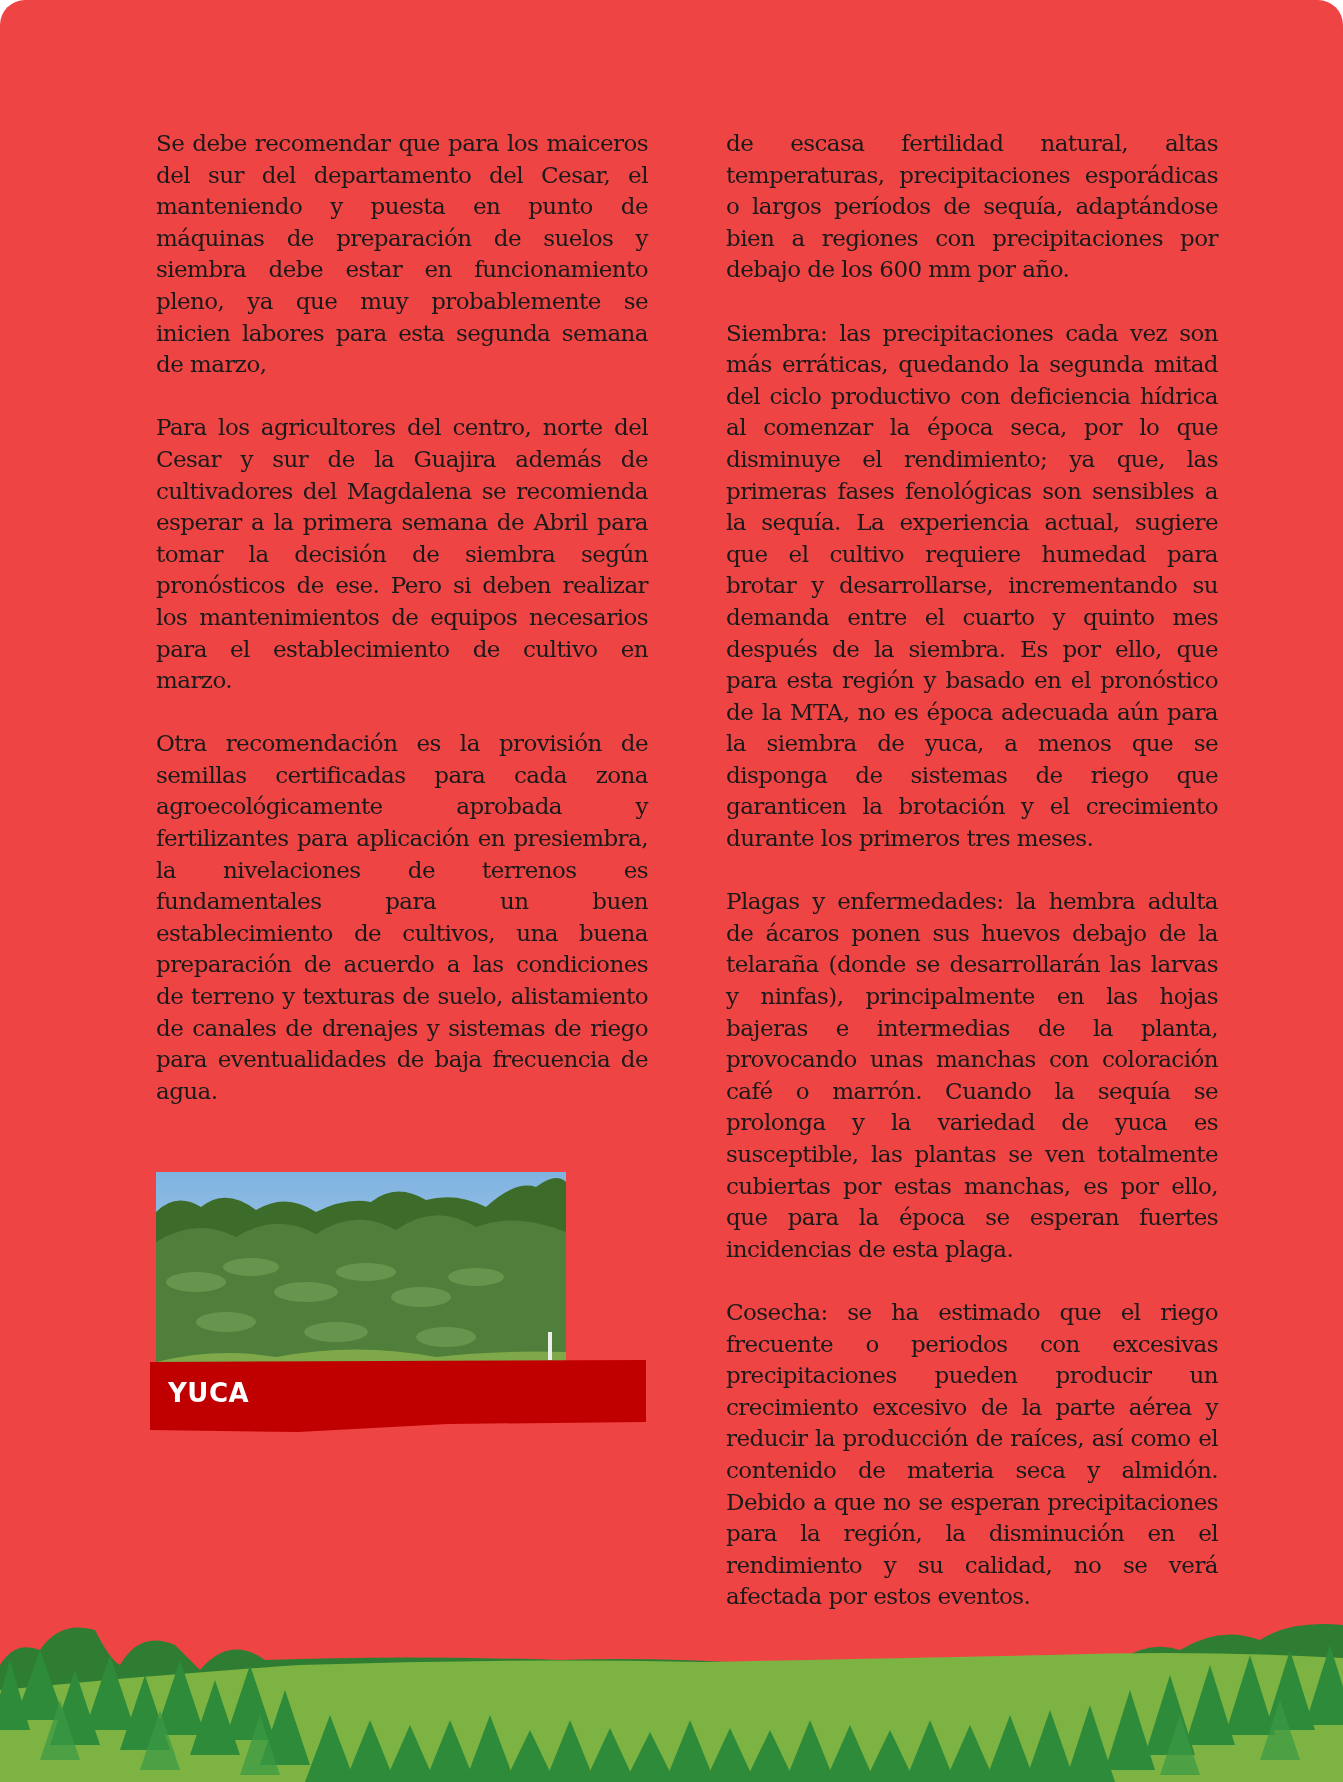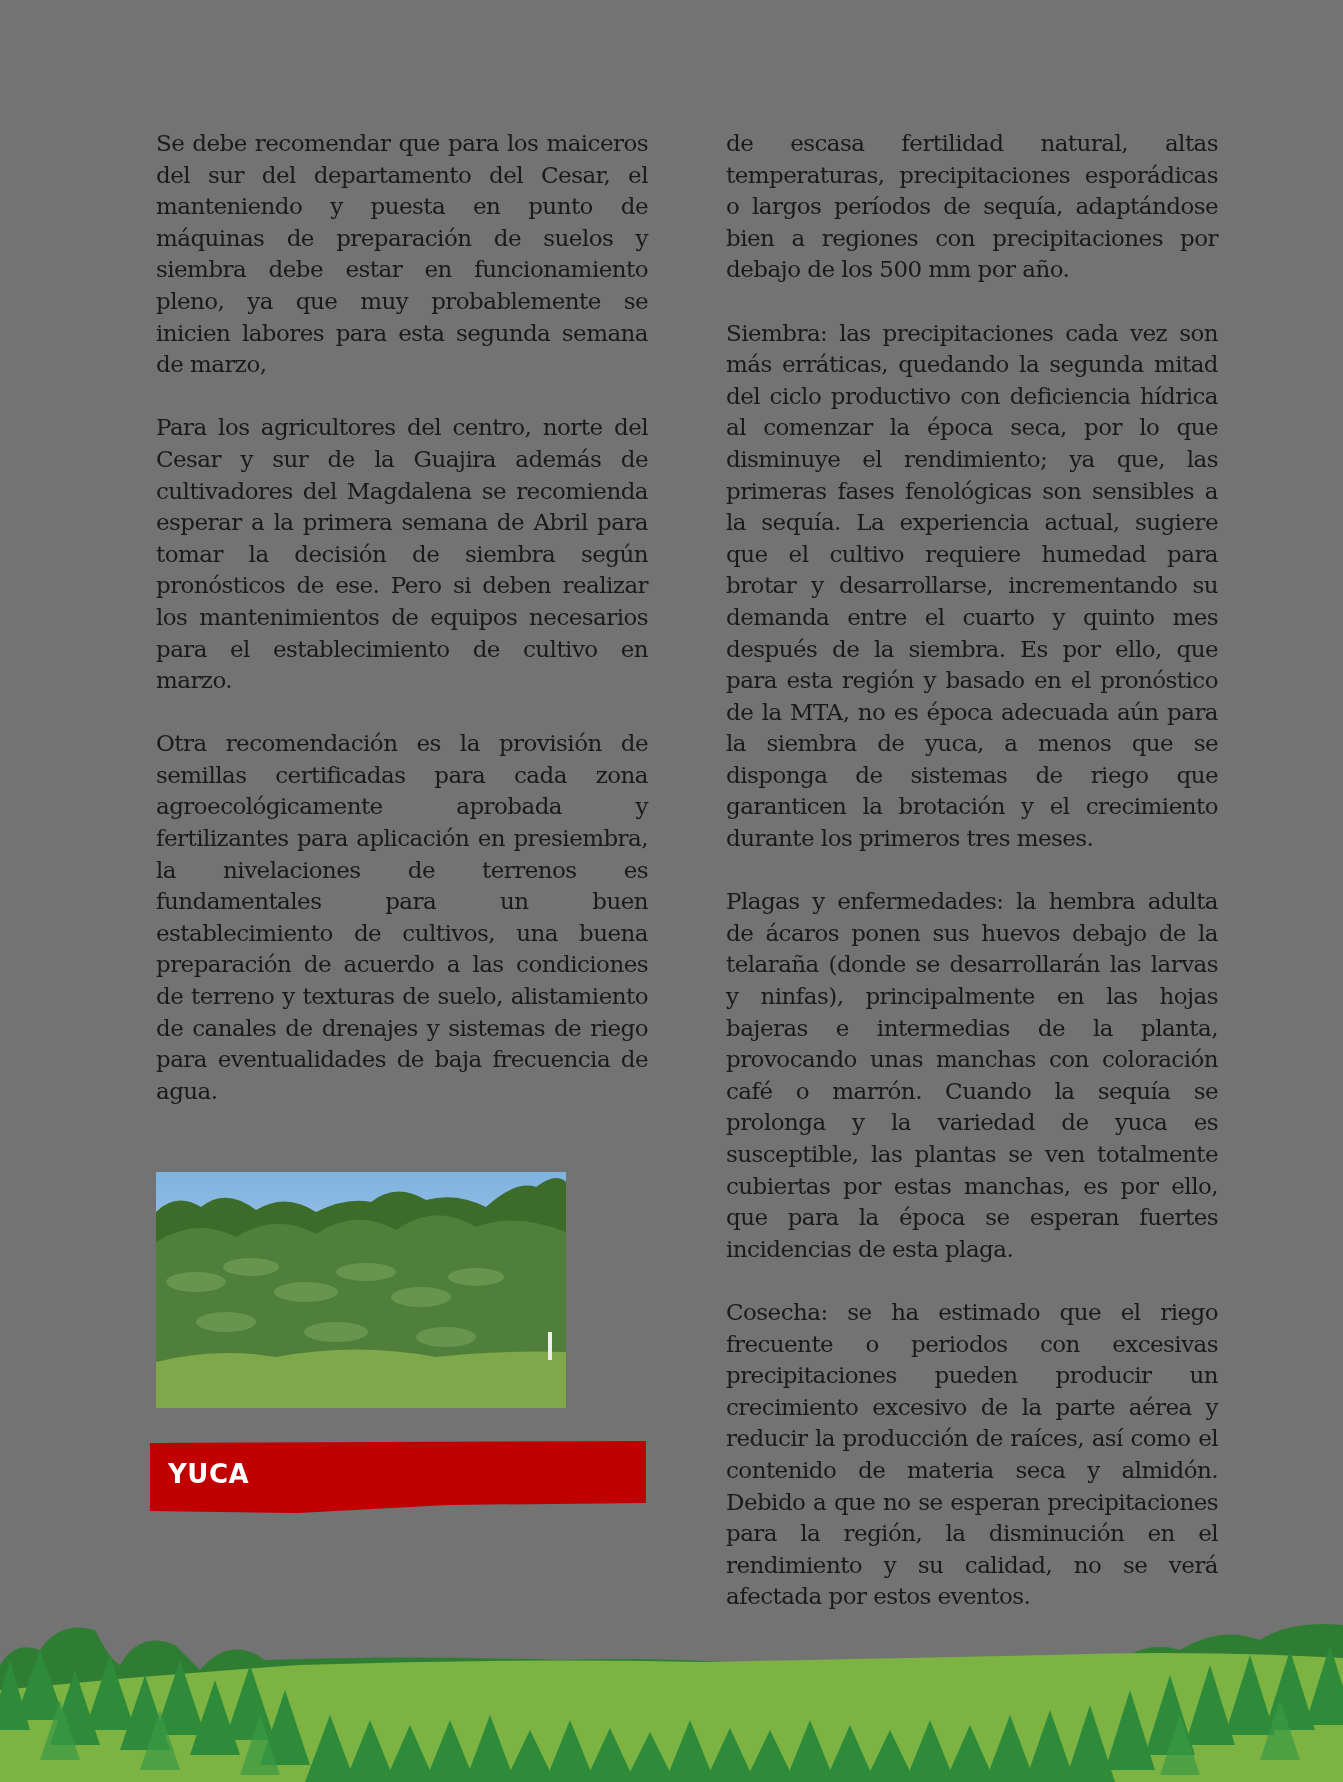--- a/index.html
+++ b/index.html
@@ -1,36 +1,36 @@
 <!DOCTYPE html>
 <html><head>
 <meta charset="utf-8">
 <style>
   html, body { margin: 0; padding: 0; background: #ffffff; }
   body { width: 1343px; height: 1782px; position: relative; overflow: hidden; }
-  .page { position: absolute; left: 0; top: 0; width: 1343px; height: 1782px; background: #737373; }
+  .page { position: absolute; left: 0; top: 0; width: 1343px; height: 1782px; background: #ef4444; border-radius: 25px; }
   .col { position: absolute; width: 492px; }
   .col-left { left: 156px; top: 128px; }
   .col-right { left: 726px; top: 128px; }
   p.para {
     margin: 0 0 31.6px 0;
     font-family: "DejaVu Serif", "Liberation Serif", serif;
     font-size: 23px;
     line-height: 31.6px;
     color: #1a1a1a;
     text-align: justify;
     letter-spacing: -0.55px;
     word-spacing: 0px;
   }
   .photo {
     position: absolute; left: 156px; top: 1172px; width: 410px; height: 236px;
     overflow: hidden;
   }
   .banner {
-    position: absolute; left: 148px; top: 1439px; width: 499px; height: 76px;
+    position: absolute; left: 148px; top: 1358px; width: 499px; height: 76px;
   }
   .banner svg { position: absolute; left: 0; top: 0; }
   .banner-title {
     position: absolute; left: 20px; top: 20px;
     font-family: "DejaVu Sans", "Liberation Sans", sans-serif;
     font-weight: bold; font-size: 26px; color: #ffffff; letter-spacing: 0.5px;
   }
   .landscape { position: absolute; left: 0; top: 1620px; width: 1343px; height: 162px; }
 </style>
 </head>
@@ -73,21 +73,21 @@
 
   <div class="banner">
     <svg width="499" height="76" viewBox="0 0 499 76">
       <path d="M2,4 L498,2 L498,64 L300,66 L150,74 L2,72 Z" fill="#c00000"></path>
     </svg>
     <span class="banner-title">YUCA</span>
   </div>
 
 
   <div class="col col-right">
-    <p class="para">de escasa fertilidad natural, altas temperaturas, precipitaciones esporádicas o largos períodos de sequía, adaptándose bien a regiones con precipitaciones por debajo de los 500 mm por año.</p>
+    <p class="para">de escasa fertilidad natural, altas temperaturas, precipitaciones esporádicas o largos períodos de sequía, adaptándose bien a regiones con precipitaciones por debajo de los 600 mm por año.</p>
     <p class="para">Siembra: las precipitaciones cada vez son más erráticas, quedando la segunda mitad del ciclo productivo con deficiencia hídrica al comenzar la época seca, por lo que disminuye el rendimiento; ya que, las primeras fases fenológicas son sensibles a la sequía. La experiencia actual, sugiere que el cultivo requiere humedad para brotar y desarrollarse, incrementando su demanda entre el cuarto y quinto mes después de la siembra. Es por ello, que para esta región y basado en el pronóstico de la MTA, no es época adecuada aún para la siembra de yuca, a menos que se disponga de sistemas de riego que garanticen la brotación y el crecimiento durante los primeros tres meses.</p>
     <p class="para">Plagas y enfermedades: la hembra adulta de ácaros ponen sus huevos debajo de la telaraña (donde se desarrollarán las larvas y ninfas), principalmente en las hojas bajeras e intermedias de la planta, provocando unas manchas con coloración café o marrón. Cuando la sequía se prolonga y la variedad de yuca es susceptible, las plantas se ven totalmente cubiertas por estas manchas, es por ello, que para la época se esperan fuertes incidencias de esta plaga.</p>
     <p class="para">Cosecha: se ha estimado que el riego frecuente o periodos con excesivas precipitaciones pueden producir un crecimiento excesivo de la parte aérea y reducir la producción de raíces, así como el contenido de materia seca y almidón. Debido a que no se esperan precipitaciones para la región, la disminución en el rendimiento y su calidad, no se verá afectada por estos eventos.</p>
   </div>
 
   <div class="landscape">
     <svg width="1343" height="162" viewBox="0 0 1343 162">
       <path d="M0,45 Q15,20 40,30 Q60,0 95,10 Q110,40 120,45 Q140,10 175,25 L200,50 Q230,15 265,40 Q400,35 560,40 Q700,35 900,55 Q1000,50 1120,40 Q1150,20 1180,30 Q1220,5 1260,20 Q1290,0 1343,5 L1343,162 L0,162 Z" fill="#2f7d32"></path>
       <path d="M0,70 Q150,55 300,45 Q500,38 700,42 Q900,38 1050,35 Q1200,30 1343,38 L1343,162 L0,162 Z" fill="#7cb342"></path>
       <g fill="#2e8b3a">

